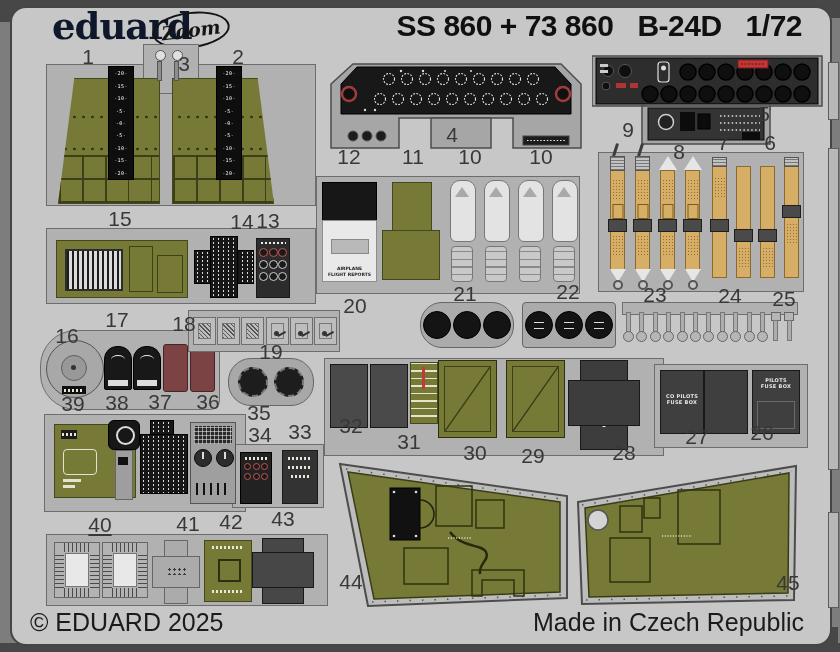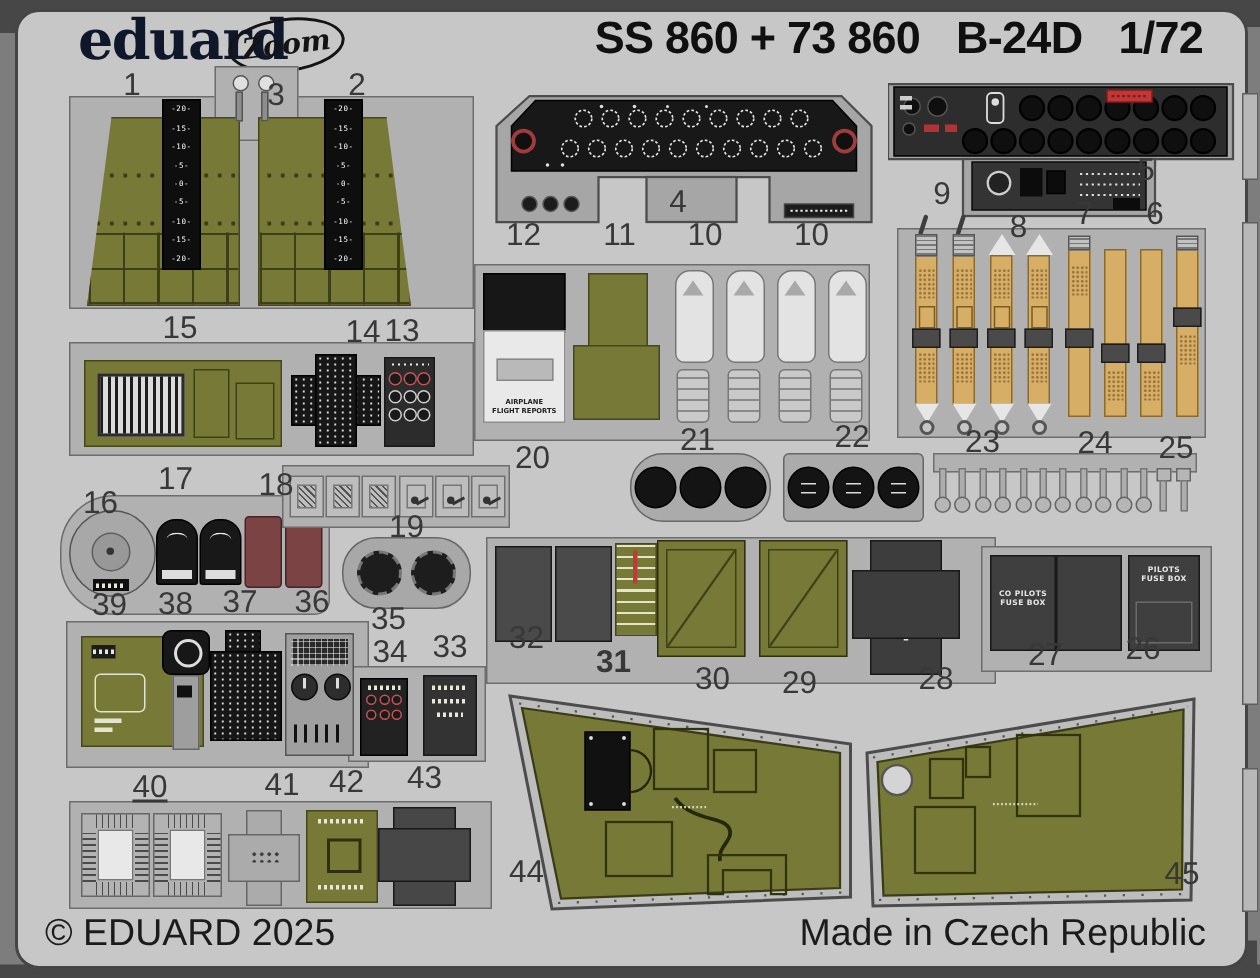--- a/index.html
+++ b/index.html
@@ -674,21 +674,21 @@
       <span class="pnum" style="left: 184px; top: 324px;">18</span>
       <span class="pnum" style="left: 355px; top: 306px;">20</span>
       <span class="pnum" style="left: 271px; top: 352px;">19</span>
       <span class="pnum" style="left: 465px; top: 294px;">21</span>
       <span class="pnum" style="left: 568px; top: 292px;">22</span>
       <span class="pnum" style="left: 655px; top: 295px;">23</span>
       <span class="pnum" style="left: 730px; top: 296px;">24</span>
       <span class="pnum" style="left: 784px; top: 299px;">25</span>
       <span class="pnum" style="left: 259px; top: 413px;">35</span>
       <span class="pnum" style="left: 351px; top: 426px;">32</span>
-      <span class="pnum" style="left: 409px; top: 442px; font-weight: bold;">31</span>
+      <span class="pnum" style="left: 409px; top: 442px;">31</span>
       <span class="pnum" style="left: 475px; top: 453px; text-align: center;">30</span>
       <span class="pnum" style="left: 533px; top: 456px;">29</span>
       <span class="pnum" style="left: 624px; top: 453px;">28</span>
       <span class="pnum" style="left: 697px; top: 437px;">27</span>
       <span class="pnum" style="left: 762px; top: 433px;">26</span>
       <span class="pnum" style="left: 73px; top: 404px;">39</span>
       <span class="pnum" style="left: 117px; top: 403px;">38</span>
       <span class="pnum" style="left: 160px; top: 402px;">37</span>
       <span class="pnum" style="left: 208px; top: 402px;">36</span>
       <span class="pnum" style="left: 260px; top: 435px;">34</span>

